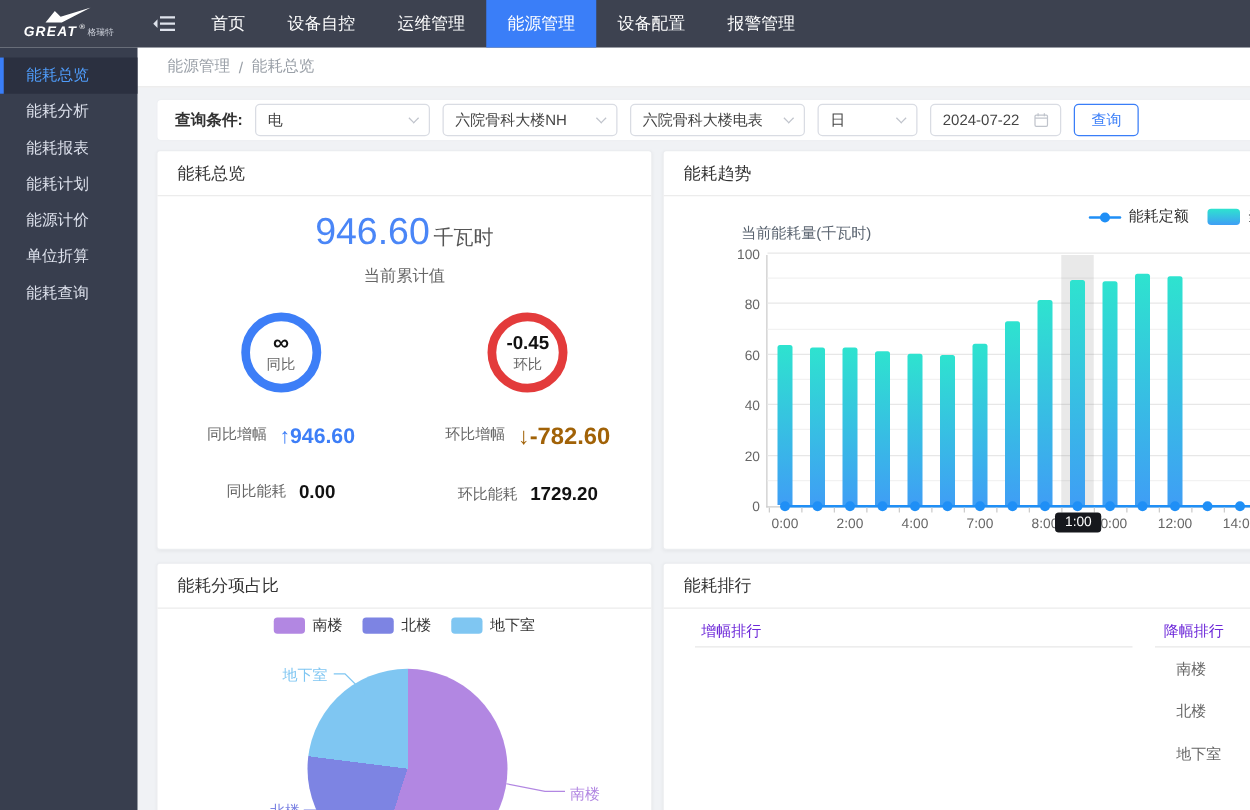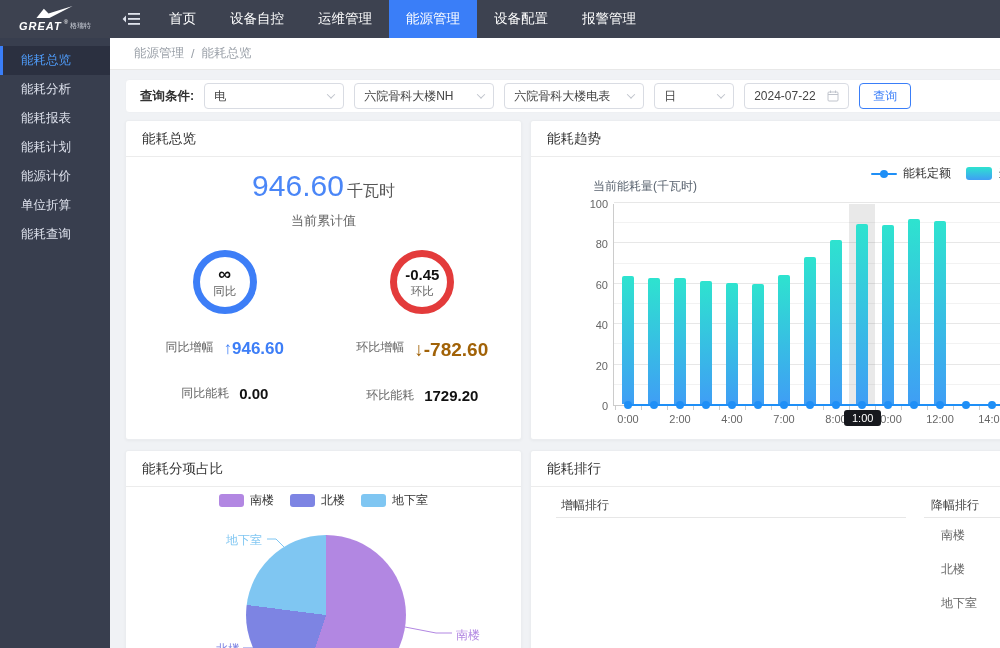--- a/index.html
+++ b/index.html
@@ -84,21 +84,21 @@
 
   
   .pie-legend { display:flex; justify-content:center; align-items:center; gap:16px; margin-top:5px; }
   .pie-sw { width:25px; height:13px; border-radius:3px; }
   .pie-legend .lbl { font-size:12px; color:#333; }
   #pie-circle { position:absolute; left:120px; top:84px; width:160px; height:160px; border-radius:50%; }
   .pie-olabel { position:absolute; font-size:12px; }
   #pie-svg { position:absolute; left:0; top:0; pointer-events:none; }
 
   
-  .rk-sec-title { position:absolute; font-size:12px; color:#404040; }
+  .rk-sec-title { position:absolute; font-size:12px; color:#6d28d9; }
   .rk-line { position:absolute; height:1px; background:#e7e7e7; }
   .rk-empty { position:absolute; left:60px; top:72px; width:270px; display:flex; flex-direction:column; align-items:center; }
   .rk-empty-text { margin-top:8px; font-size:12px; color:#cfcfcf; }
   .rk-item { position:absolute; left:410px; font-size:12px; color:#666; }
 </style>
 </head>
 <body>
 
 <div class="page">
 

